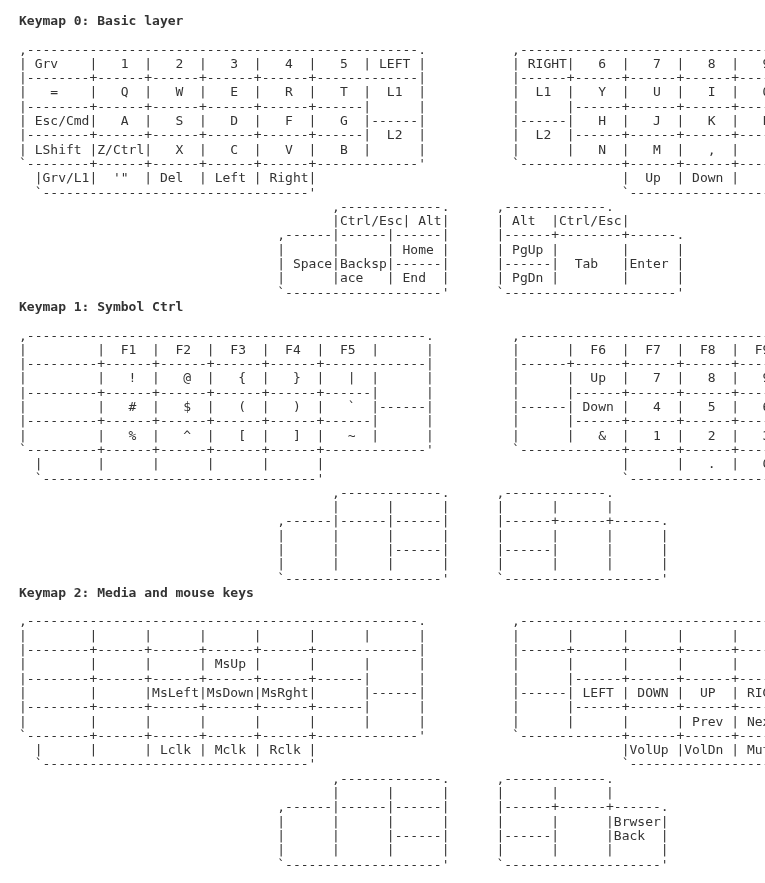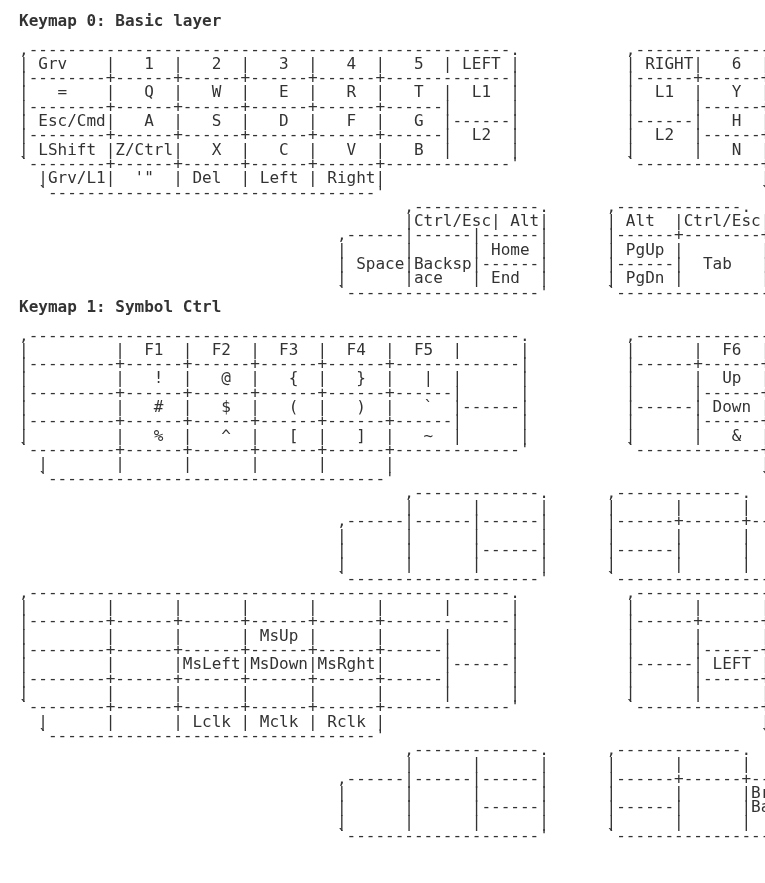--- a/index.html
+++ b/index.html
@@ -5,21 +5,21 @@
   html, body { margin: 0; padding: 0; background: #ffffff; }
   .page {
     width: 765px;
     min-height: 883px;
     box-sizing: border-box;
     padding: 14px 4px 10px 19px;
     overflow: hidden;
   }
   pre {
     font-family: "DejaVu Sans Mono", "Liberation Mono", monospace;
-    font-size: 16px;
+    font-size: 13px;
     line-height: 14.3px;
     margin: 0;
     white-space: pre;
     letter-spacing: 0;
   }
   pre.title { margin: 0 0 14.3px 0; font-weight: bold; }
   section { margin: 0; }
 </style>
 </head>
 <body style="background: rgb(255, 255, 255); color: rgb(51, 51, 51);">
@@ -64,20 +64,21 @@
                                         ,-------------.      ,-------------.
                                         |      |      |      |      |      |
                                  ,------|------|------|      |------+------+------.
                                  |      |      |      |      |      |      |      |
                                  |      |      |------|      |------|      |      |
                                  |      |      |      |      |      |      |      |
                                  `--------------------'      `--------------------'</pre>
   </section>
 
   <section>
+    <pre class="title">Keymap 2: Media and mouse keys</pre>
     <pre class="art">,--------------------------------------------------.           ,--------------------------------------------------.
 |        |      |      |      |      |      |      |           |      |      |      |      |      |      |        |
 |--------+------+------+------+------+-------------|           |------+------+------+------+------+------+--------|
 |        |      |      | MsUp |      |      |      |           |      |      |      |      |      |      |        |
 |--------+------+------+------+------+------|      |           |      |------+------+------+------+------+--------|
 |        |      |MsLeft|MsDown|MsRght|      |------|           |------| LEFT | DOWN |  UP  | RIGHT|      |  Play  |
 |--------+------+------+------+------+------|      |           |      |------+------+------+------+------+--------|
 |        |      |      |      |      |      |      |           |      |      |      | Prev | Next |      |        |
 `--------+------+------+------+------+-------------'           `-------------+------+------+------+------+--------'
   |      |      | Lclk | Mclk | Rclk |                                       |VolUp |VolDn | Mute |      |      |

